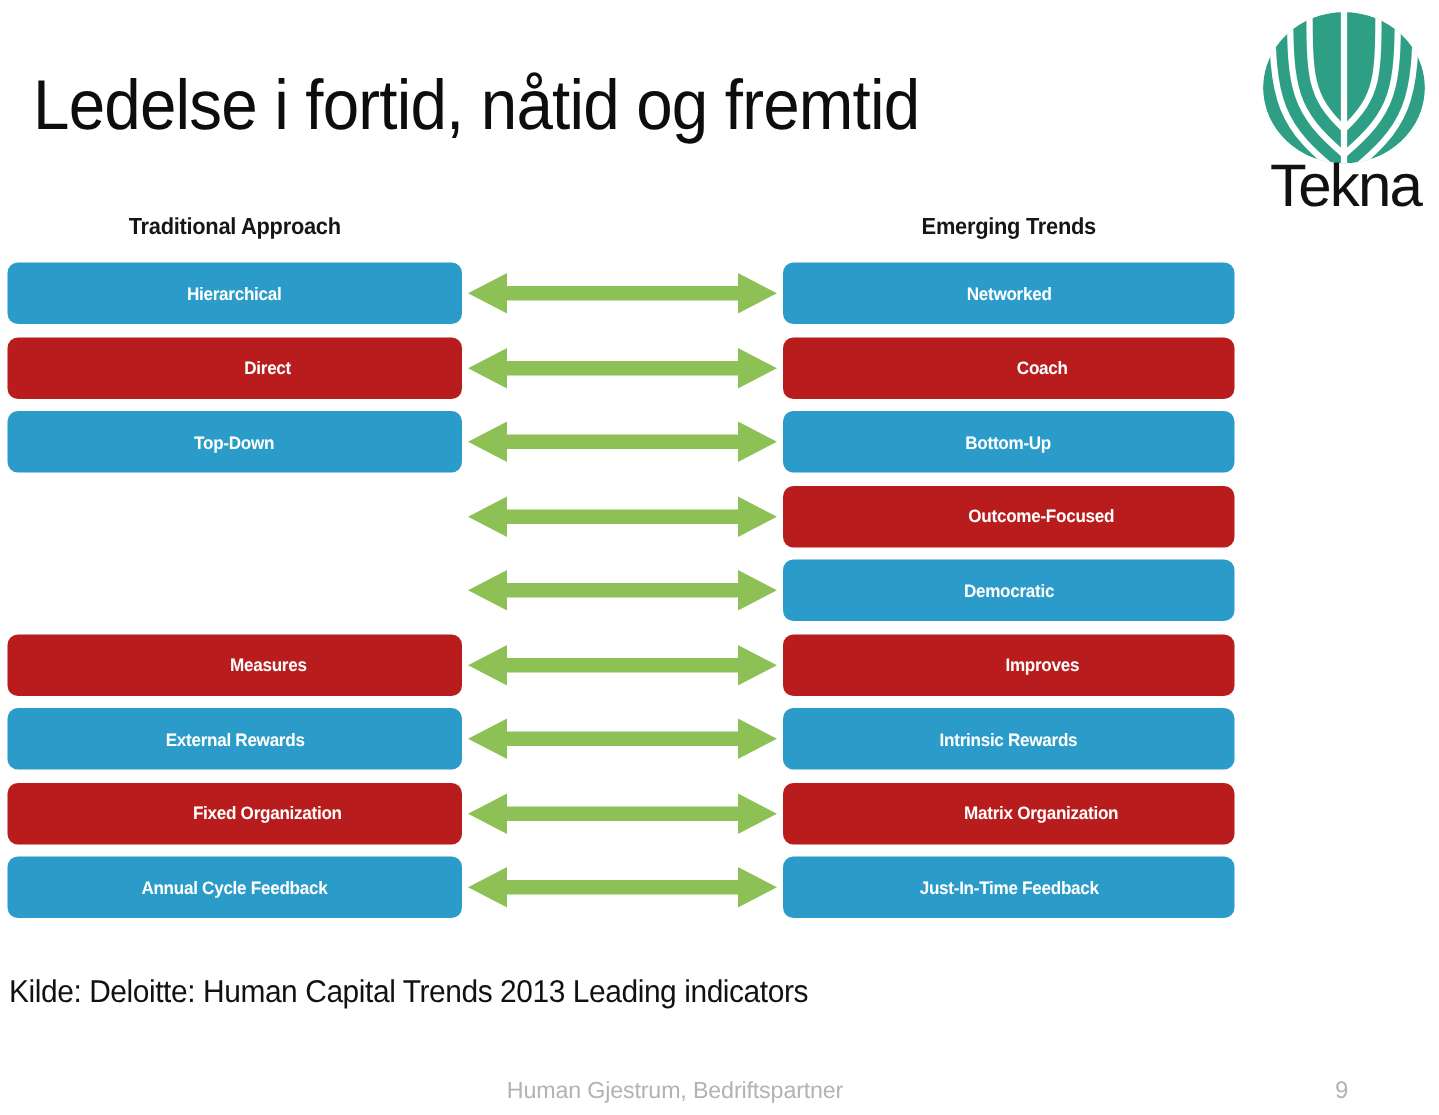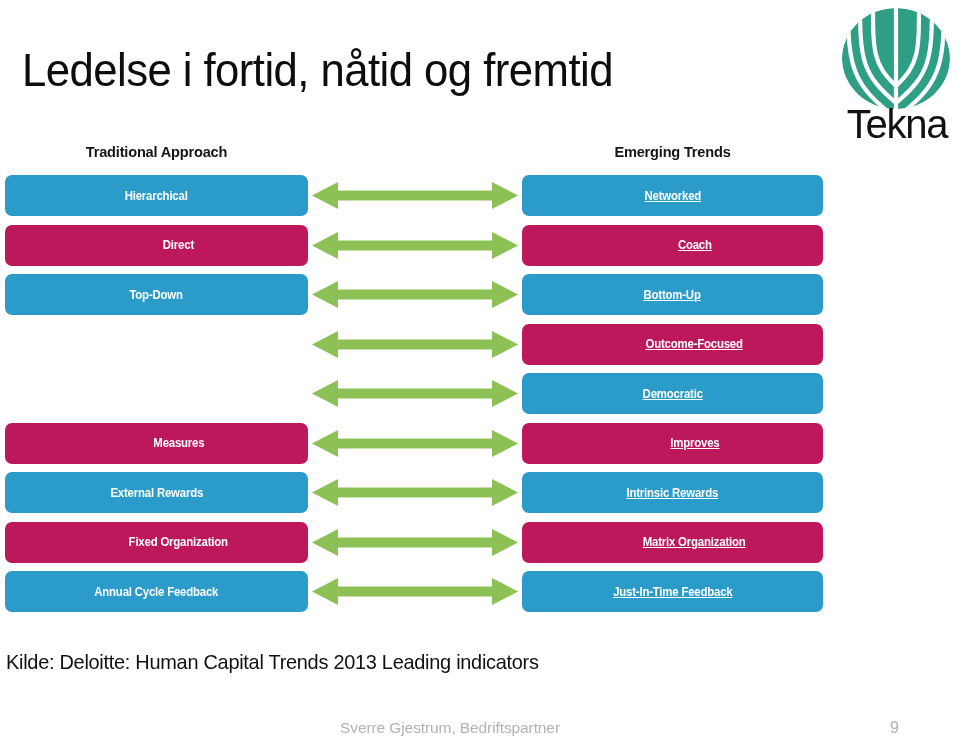--- a/index.html
+++ b/index.html
@@ -95,22 +95,22 @@
     font-size: 12px;
     font-weight: 700;
     letter-spacing: -0.2px;
     display: flex;
     align-items: center;
     justify-content: center;
     box-sizing: border-box;
   }
   .box .box-label { transform: scaleX(0.95); display:inline-block; white-space: nowrap; }
   .box.left  { left: 5px;   width: 303px; }
-  .box.right { left: 522px; width: 301px; text-decoration: underline; }
-  .box.navy  { background: #be185d; padding-left: 44px; }
+  .box.right { left: 522px; width: 301px; }
+  .box.navy  { background: #b91c1c; padding-left: 44px; }
   .box.blue  { background: #2B9BC9; }
 
   .arrow {
     position: absolute;
     left: 312px;
     top: 6px;
     width: 206px;
     height: 29px;
   }
 
@@ -268,14 +268,14 @@
             <path d="M0 14.5 L26 1 L26 9.6 L180 9.6 L180 1 L206 14.5 L180 28 L180 19.4 L26 19.4 L26 28 Z" fill="#8DC156"></path>
           </svg></div>
         <div class="box right blue">
           <span class="box-label">Just-In-Time Feedback</span>
         </div>
       </div>
     </div>
 </div>
 
 <div class="source-note">Kilde: Deloitte: Human Capital Trends 2013 Leading indicators</div>
-<div class="footer-author">Sverre Gjestrum, Bedriftspartner</div>
+<div class="footer-author">Human Gjestrum, Bedriftspartner</div>
 <div class="footer-page">9</div>
 
 </body></html>

